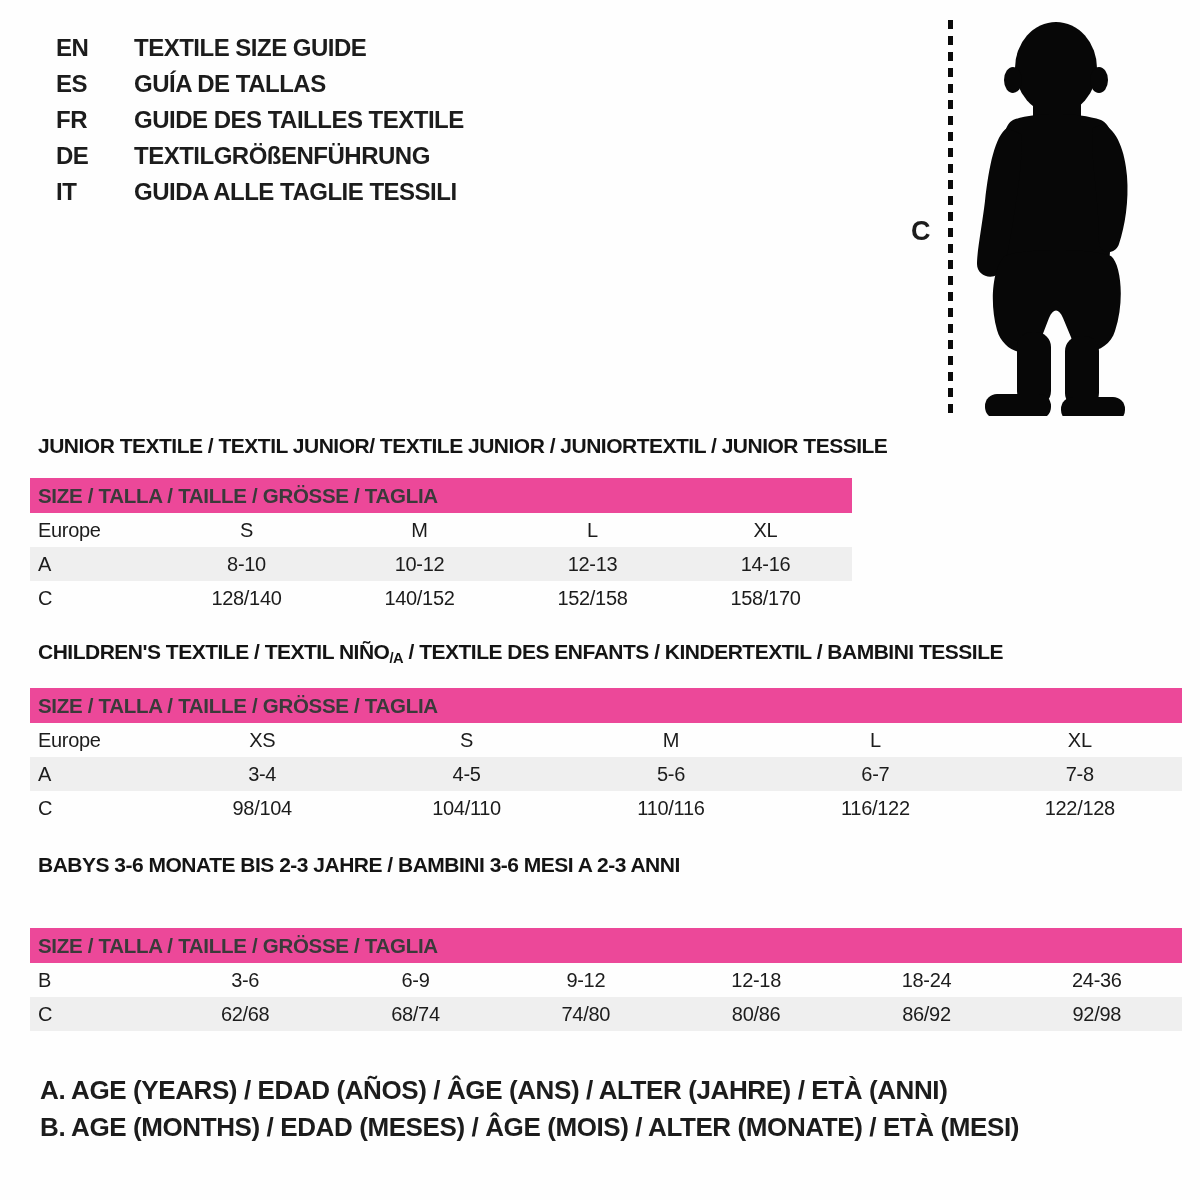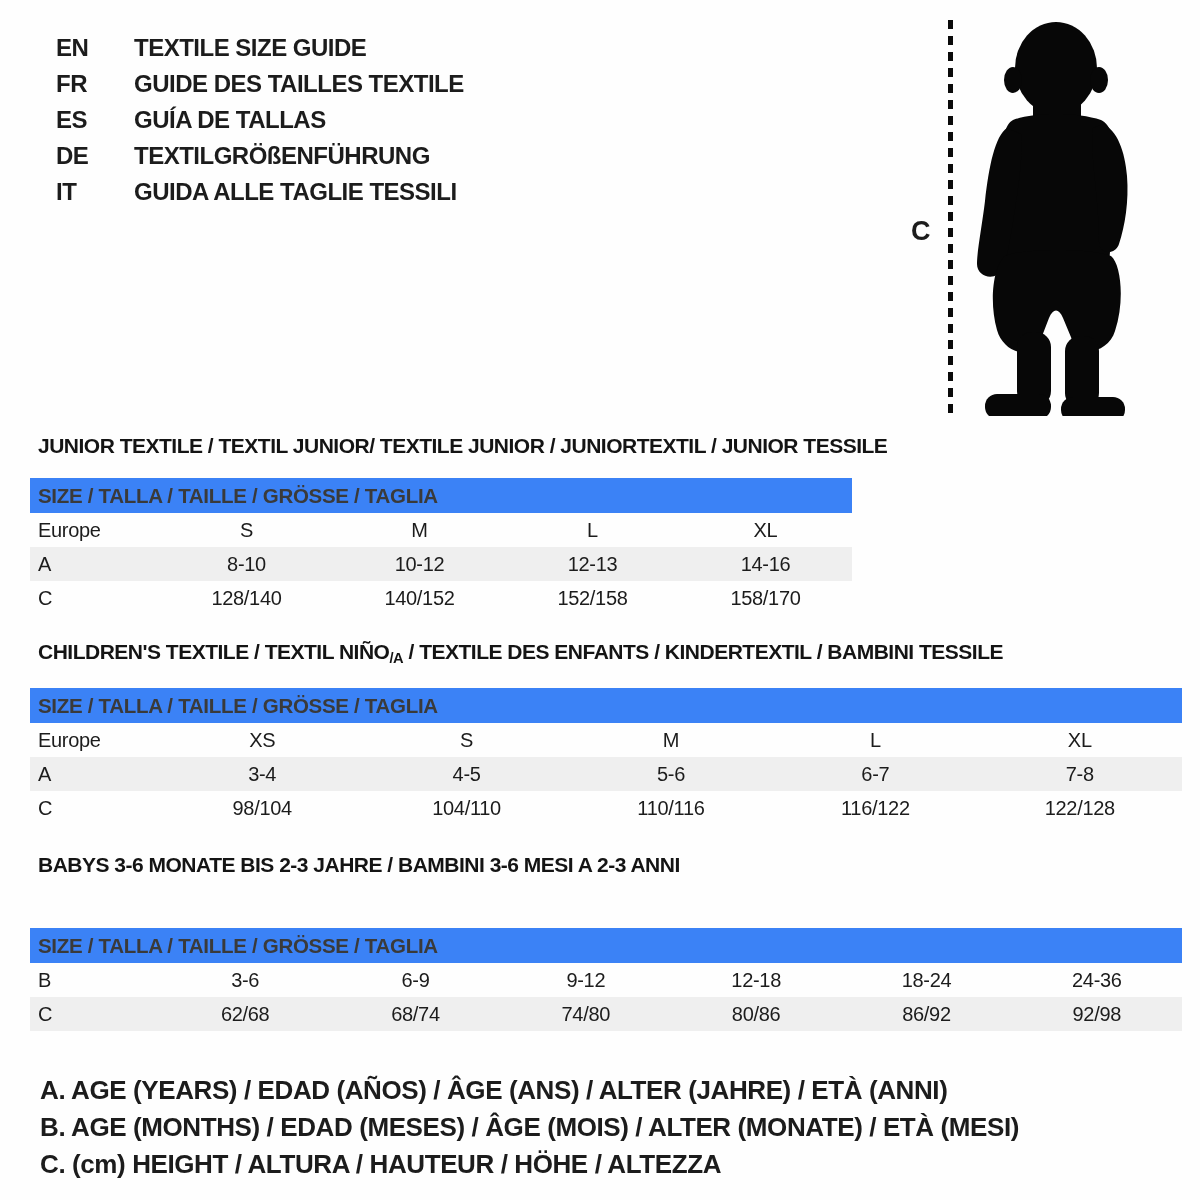--- a/index.html
+++ b/index.html
@@ -40,46 +40,46 @@
     position:absolute; left:30px; border-collapse:collapse; table-layout:fixed;
     font-size:20px; letter-spacing:-0.3px; color:#1c1c1c;
   }
   .tbl-junior { top:478px; width:822px; }
   .tbl-children { top:688px; width:1152px; }
   .tbl-babies { top:928px; width:1152px; }
   .size-table td { height:34px; padding:0; text-align:center; vertical-align:middle; }
   .size-table td.lbl { text-align:left; padding-left:8px; }
   col.c-label { width:130px; }
   .band-row td {
-    background:#3b82f6; height:35px; text-align:left; padding-left:8px;
+    background:#ec4899; height:35px; text-align:left; padding-left:8px;
     font-weight:bold; color:#3a3a3a; font-size:20.5px;
   }
   tr.shaded td { background:#efefef; }
 
   
   .notes { position:absolute; top:1072px; left:40px; }
   .note-line { font-size:26px; font-weight:bold; letter-spacing:-0.4px; line-height:37px; white-space:nowrap; }
 </style>
 </head>
 <body>
 
 <main class="page">
 
   <section class="lang-block">
     <div class="lang-row">
       <span class="lang-code">EN</span>
       <span class="lang-title">TEXTILE SIZE GUIDE</span>
     </div>
     <div class="lang-row">
+      <span class="lang-code">ES</span>
+      <span class="lang-title">GUÍA DE TALLAS</span>
+    </div>
+    <div class="lang-row">
       <span class="lang-code">FR</span>
       <span class="lang-title">GUIDE DES TAILLES TEXTILE</span>
-    </div>
-    <div class="lang-row">
-      <span class="lang-code">ES</span>
-      <span class="lang-title">GUÍA DE TALLAS</span>
     </div>
     <div class="lang-row">
       <span class="lang-code">DE</span>
       <span class="lang-title">TEXTILGRÖßENFÜHRUNG</span>
     </div>
     <div class="lang-row">
       <span class="lang-code">IT</span>
       <span class="lang-title">GUIDA ALLE TAGLIE TESSILI</span>
     </div>
   </section>
@@ -219,16 +219,15 @@
         <td>80/86</td>
         <td>86/92</td>
         <td>92/98</td>
       </tr>
     </tbody>
   </table>
 
   <section class="notes">
     <div class="note-line">A. AGE (YEARS) / EDAD (AÑOS) / ÂGE (ANS) / ALTER (JAHRE) / ETÀ (ANNI)</div>
     <div class="note-line">B. AGE (MONTHS) / EDAD (MESES) / ÂGE (MOIS) / ALTER (MONATE) / ETÀ (MESI)</div>
-    <div class="note-line">C. (cm) HEIGHT / ALTURA / HAUTEUR / HÖHE / ALTEZZA</div>
   </section>
 
 </main>
 
 </body></html>

